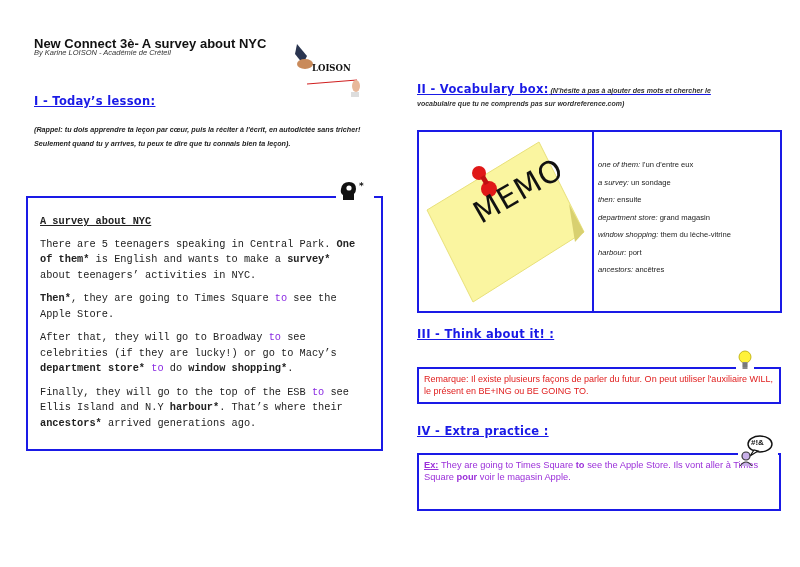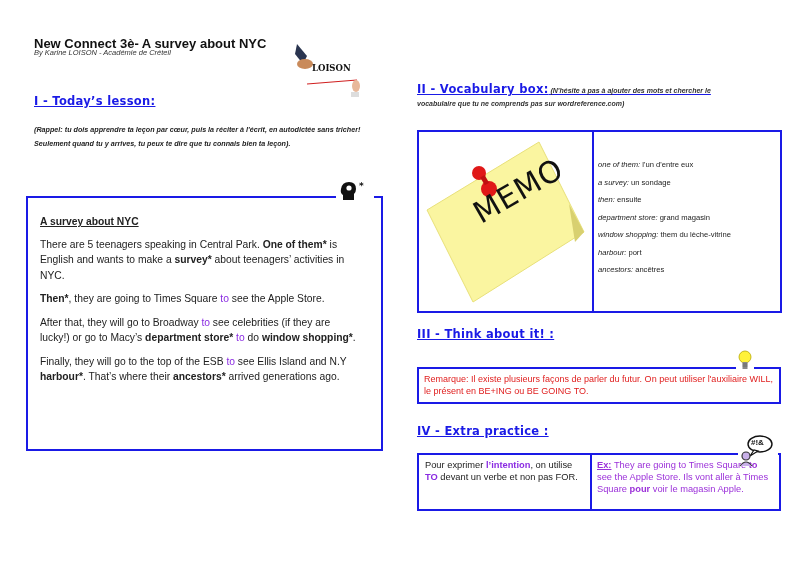--- a/index.html
+++ b/index.html
@@ -5,21 +5,21 @@
   html, body { margin:0; padding:0; background:#ffffff; }
   body { width:800px; height:567px; position:relative; overflow:hidden; font-family:"Liberation Sans", sans-serif; color:#222; }
   .abs { position:absolute; }
   .doc-title { left:34px; top:36px; font-size:13px; font-weight:bold; color:#111; }
   .doc-author { left:34px; top:48px; font-size:7.5px; font-style:italic; color:#333; }
   .section-title { font-family:"DejaVu Sans", sans-serif; color:#1a1ae6; text-decoration:underline; font-weight:bold; font-size:11.5px; letter-spacing:0.3px; }
   .sec1 { left:34px; top:94px; }
   .rappel { left:34px; top:123px; width:350px; font-size:7.2px; font-style:italic; font-weight:bold; line-height:14px; color:#222; }
   .frame { border:2px solid #1a1ae6; box-sizing:border-box; }
   .story { left:26px; top:196px; width:357px; height:255px; padding:16px 12px 8px 12px; font-size:10.3px; line-height:15.5px; }
-  .story p { margin:0 8px 8px 0; }
+  .story p { margin:0 8px 8px 0;font-family:Liberation Mono, monospace; }
   .story .st-title { font-weight:bold; text-decoration:underline; margin-bottom:7px; }
   .purple { color:#8a2be2; }
   .notch { background:#fff; }
   .sec2 { left:417px; top:82px; }
   .sec2-note { font-family:"Liberation Sans", sans-serif; font-size:7px; font-style:italic; font-weight:bold; color:#333; text-decoration:none; letter-spacing:0; }
   .sec2-note2 { left:417px; top:100px; font-size:7px; font-style:italic; font-weight:bold; color:#333; }
   .vocab { left:417px; top:130px; width:365px; height:183px; display:flex; }
   .vocab .memo-cell { width:173px; border-right:2px solid #1a1ae6; position:relative; overflow:hidden; }
   .vocab .list-cell { flex:1; padding-top:24px; padding-left:4px; font-size:7.6px; line-height:17.5px; }
   .vocab .list-cell div { white-space:nowrap; }
@@ -107,21 +107,20 @@
   <svg width="14" height="22" viewBox="0 0 14 22">
     <circle cx="7" cy="7" r="6" fill="#fff23a" stroke="#b8a800" stroke-width="0.8"></circle>
     <rect x="4.5" y="12" width="5" height="7" fill="#888"></rect>
     <line x1="4.5" y1="14" x2="9.5" y2="14" stroke="#555" stroke-width="0.6"></line>
     <line x1="4.5" y1="16" x2="9.5" y2="16" stroke="#555" stroke-width="0.6"></line>
   </svg>
 </div>
 
 <div class="abs section-title sec4">IV - Extra practice :</div>
 <div class="abs frame practice">
-  <div class="pc-left"><span> Pour exprimer </span><span class="bold purple">l’intention</span><span>, on utilise </span><span class="bold purple">TO</span><span> devant un verbe et non pas FOR.</span></div>
   <div class="pc-right"><span class="bold ul">Ex:</span><span> They are going to Times Square </span><span class="bold">to</span><span> see the Apple Store. Ils vont aller à Times Square </span><span class="bold">pour</span><span> voir le magasin Apple.</span></div>
 </div>
 <div class="abs notch" style="left:738px; top:446px; width:40px; height:14px;"></div>
 <div class="abs" style="left:734px; top:434px; width:40px; height:34px;">
   <svg width="40" height="34" viewBox="0 0 40 34">
     <ellipse cx="26" cy="10" rx="12" ry="8" fill="#fff" stroke="#111" stroke-width="1.4"></ellipse>
     <polygon points="20,16 16,22 24,17" fill="#fff" stroke="#111" stroke-width="1.2"></polygon>
     <circle cx="12" cy="22" r="4" fill="#c8b0e8" stroke="#333" stroke-width="1.2"></circle>
     <path d="M6 32 Q12 24 18 32" fill="#c8b0e8" stroke="#333" stroke-width="1.2"></path>
   </svg>

